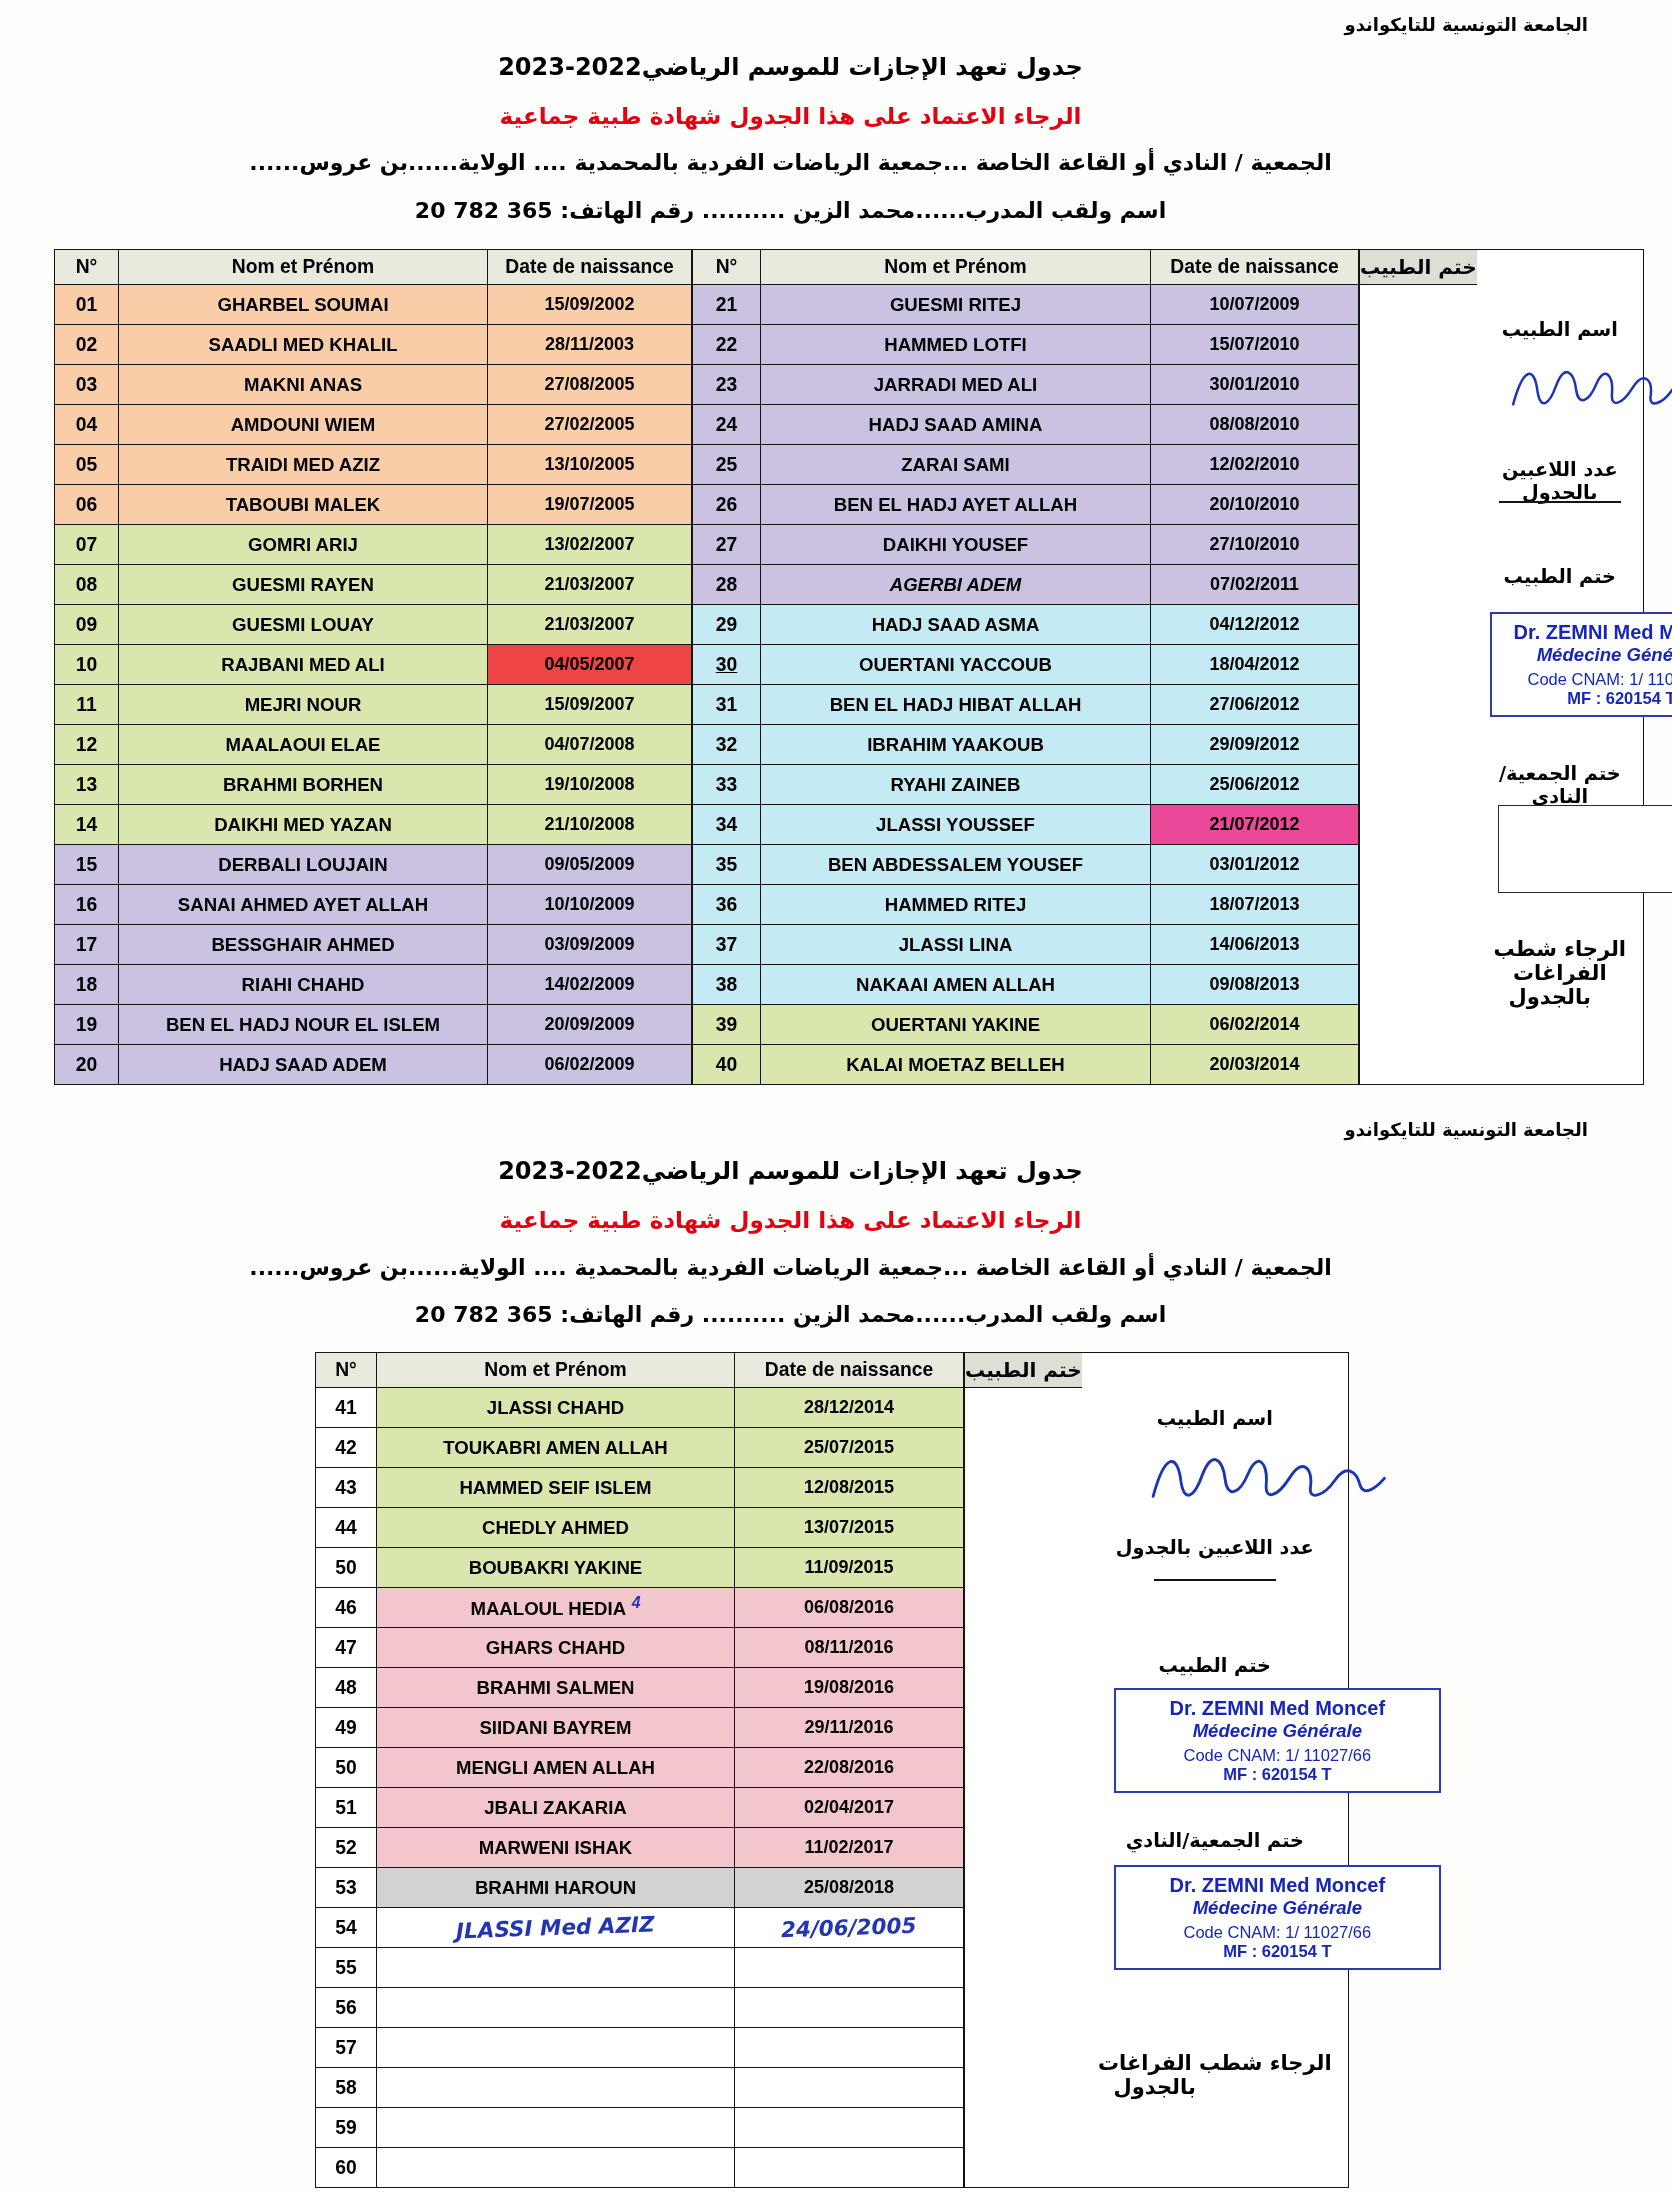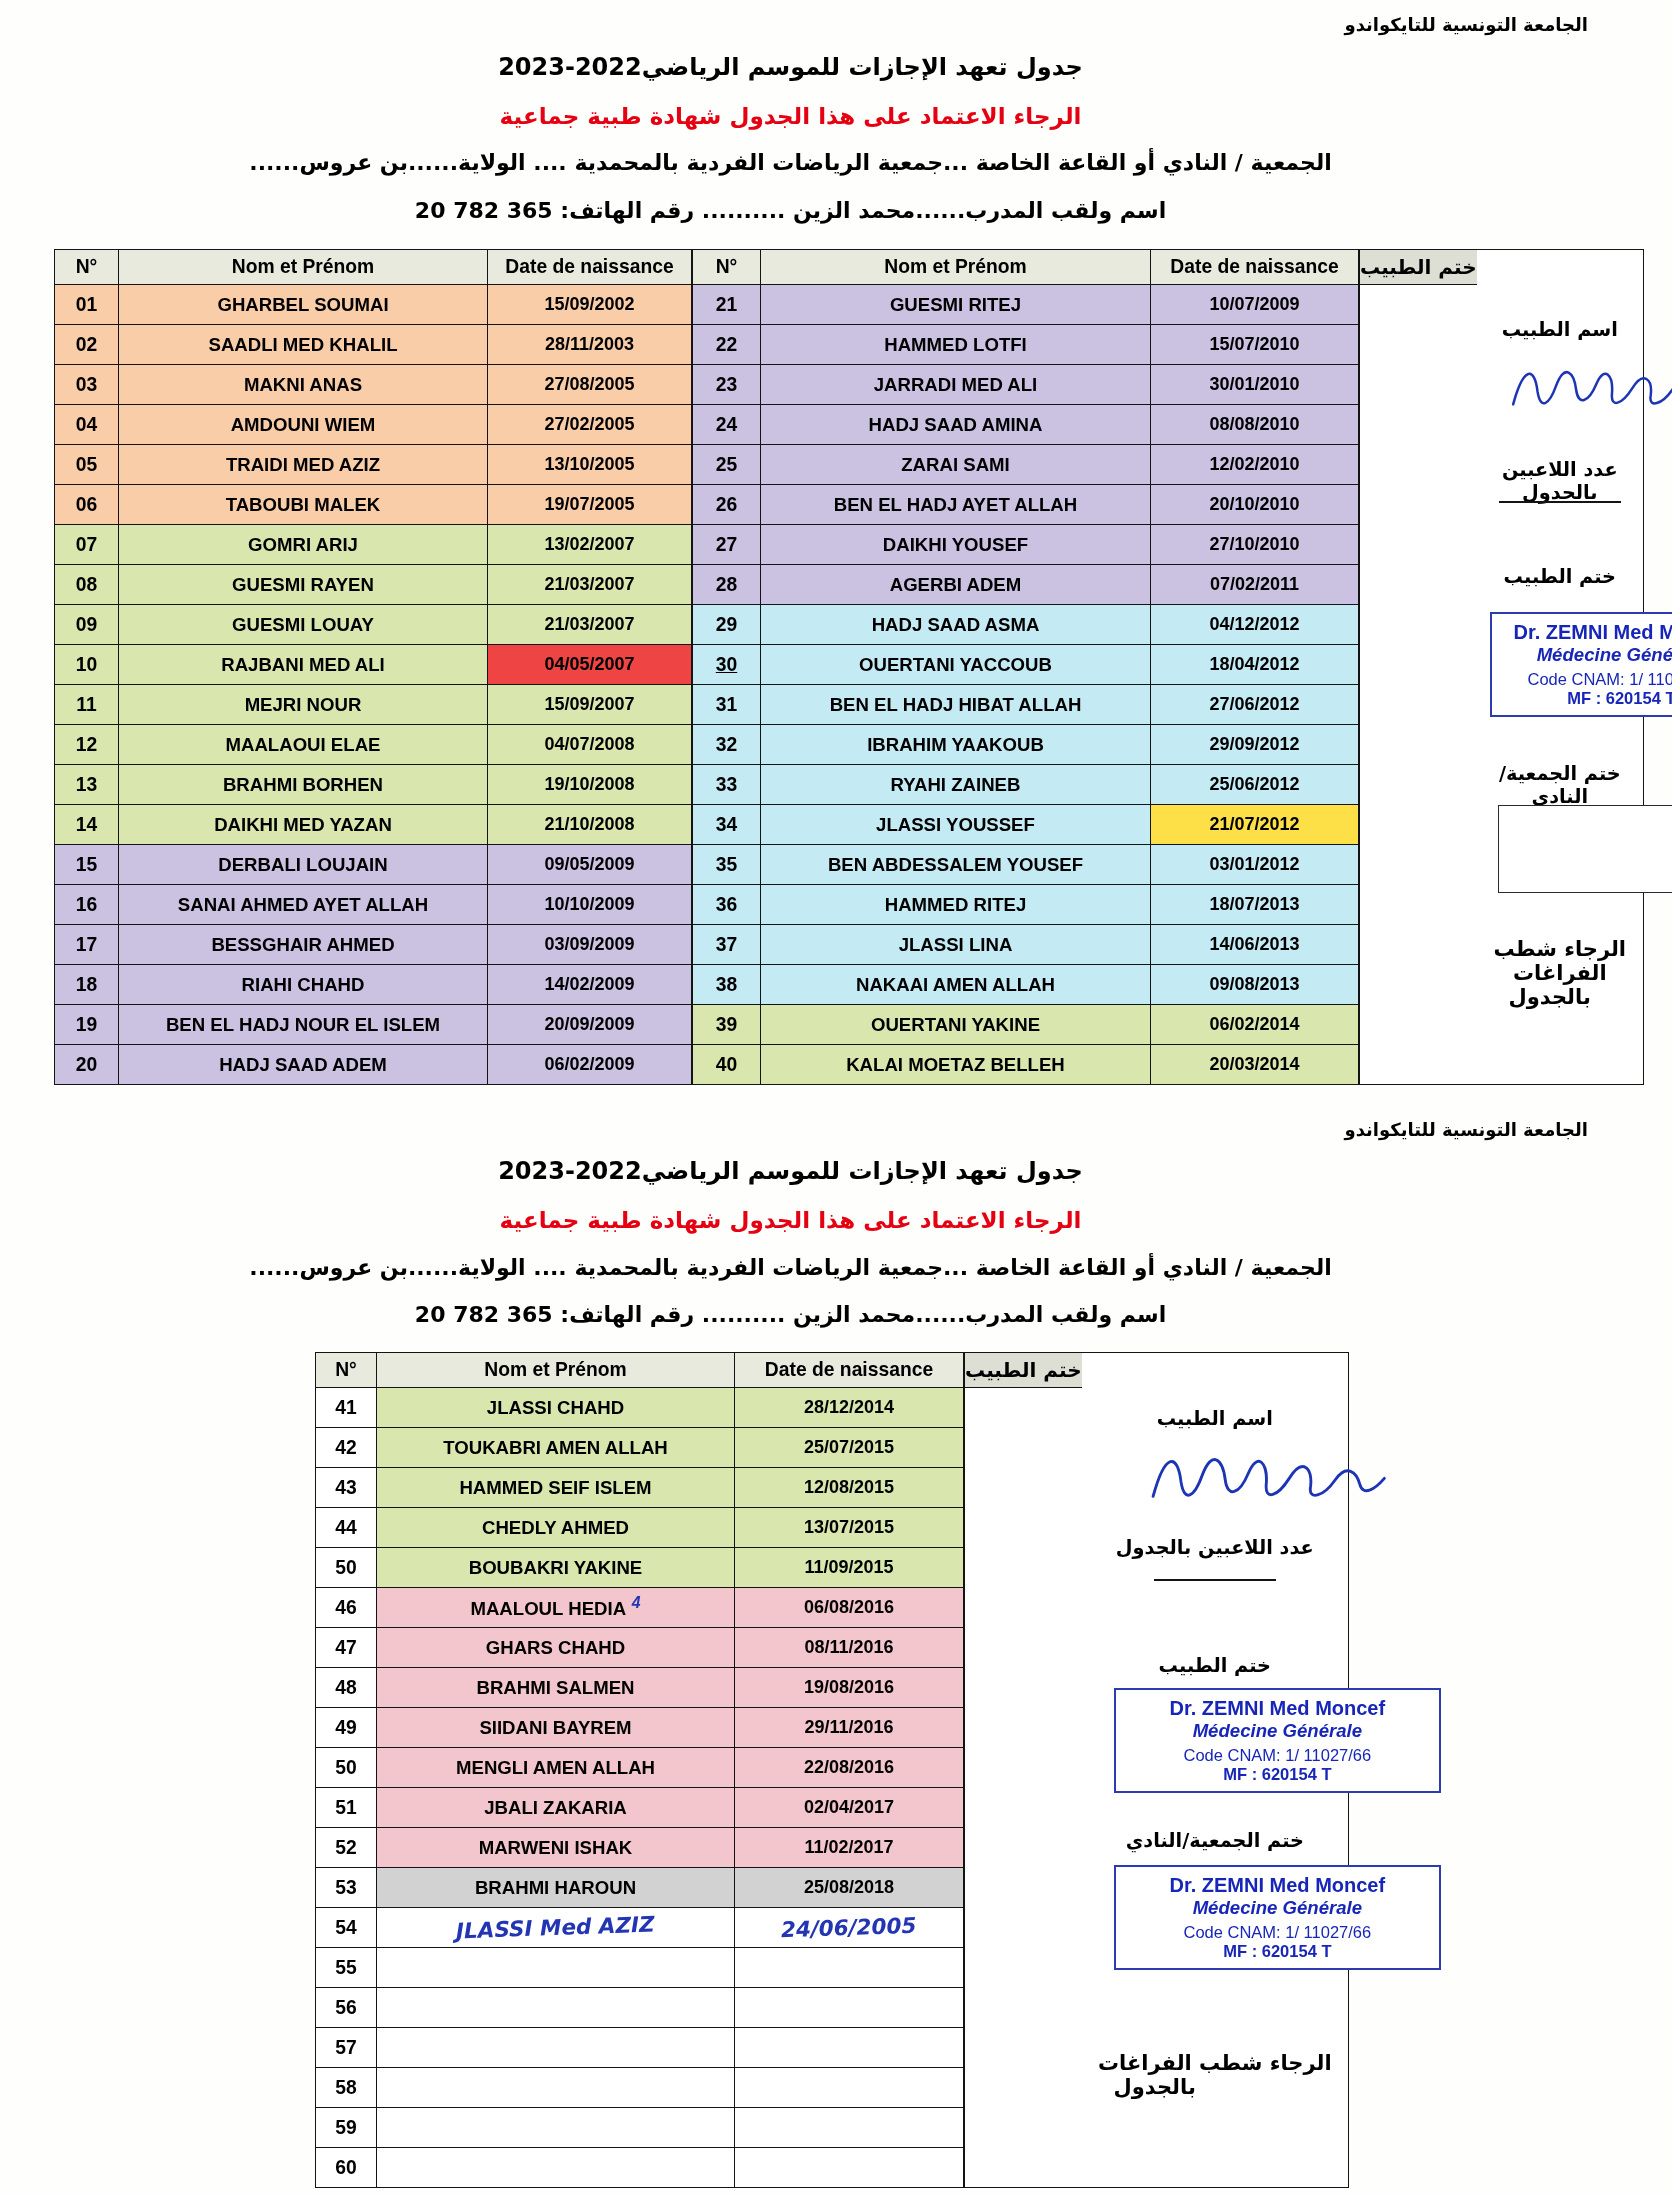--- a/index.html
+++ b/index.html
@@ -252,21 +252,21 @@
           <td class="cell-name" style="background: rgb(203, 193, 225);"><span>BEN EL HADJ AYET ALLAH</span></td>
           <td class="cell-dob" style="background: rgb(203, 193, 225);"><span>20/10/2010</span></td>
         </tr>
         <tr>
           <td class="cell-num" style="background: rgb(203, 193, 225);"><span>27</span></td>
           <td class="cell-name" style="background: rgb(203, 193, 225);"><span>DAIKHI YOUSEF</span></td>
           <td class="cell-dob" style="background: rgb(203, 193, 225);"><span>27/10/2010</span></td>
         </tr>
         <tr>
           <td class="cell-num" style="background: rgb(203, 193, 225);"><span>28</span></td>
-          <td class="cell-name" style="background: rgb(203, 193, 225);"><span>AGERBI ADEM</span></td>
+          <td class="cell-name" style="background: rgb(203, 193, 225); font-style: italic;"><span>AGERBI ADEM</span></td>
           <td class="cell-dob" style="background: rgb(203, 193, 225);"><span>07/02/2011</span></td>
         </tr>
         <tr>
           <td class="cell-num" style="background: rgb(196, 234, 244);"><span>29</span></td>
           <td class="cell-name" style="background: rgb(196, 234, 244);"><span>HADJ SAAD ASMA</span></td>
           <td class="cell-dob" style="background: rgb(196, 234, 244);"><span>04/12/2012</span></td>
         </tr>
         <tr>
           <td class="cell-num" style="background: rgb(196, 234, 244); text-decoration: underline;"><span>30</span></td>
           <td class="cell-name" style="background: rgb(196, 234, 244);"><span>OUERTANI YACCOUB</span></td>
@@ -283,21 +283,21 @@
           <td class="cell-dob" style="background: rgb(196, 234, 244);"><span>29/09/2012</span></td>
         </tr>
         <tr>
           <td class="cell-num" style="background: rgb(196, 234, 244);"><span>33</span></td>
           <td class="cell-name" style="background: rgb(196, 234, 244);"><span>RYAHI ZAINEB</span></td>
           <td class="cell-dob" style="background: rgb(196, 234, 244);"><span>25/06/2012</span></td>
         </tr>
         <tr>
           <td class="cell-num" style="background: rgb(196, 234, 244);"><span>34</span></td>
           <td class="cell-name" style="background: rgb(196, 234, 244);"><span>JLASSI YOUSSEF</span></td>
-          <td class="cell-dob" style="background: #fde047; text-align: center;"><span>21/07/2012</span></td>
+          <td class="cell-dob" style="background: #ec4899; text-align: center;"><span>21/07/2012</span></td>
         </tr>
         <tr>
           <td class="cell-num" style="background: rgb(196, 234, 244);"><span>35</span></td>
           <td class="cell-name" style="background: rgb(196, 234, 244);"><span>BEN ABDESSALEM YOUSEF</span></td>
           <td class="cell-dob" style="background: rgb(196, 234, 244);"><span>03/01/2012</span></td>
         </tr>
         <tr>
           <td class="cell-num" style="background: rgb(196, 234, 244);"><span>36</span></td>
           <td class="cell-name" style="background: rgb(196, 234, 244);"><span>HAMMED RITEJ</span></td>
           <td class="cell-dob" style="background: rgb(196, 234, 244);"><span>18/07/2013</span></td>

